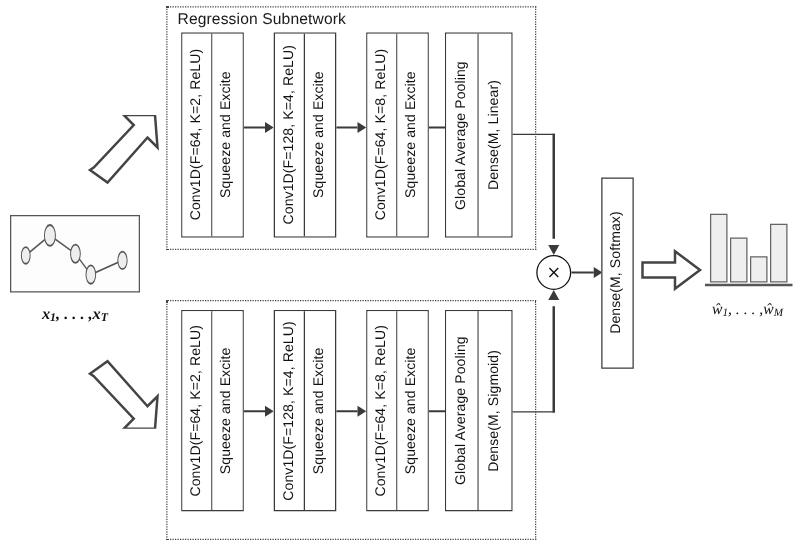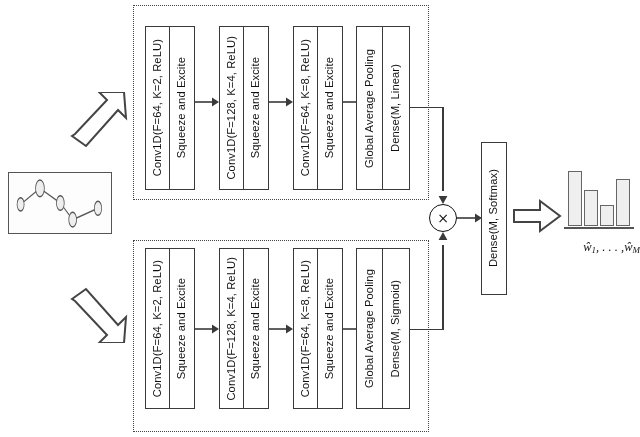--- a/index.html
+++ b/index.html
@@ -142,21 +142,21 @@
     position:absolute;
     bottom:0;
     background:#efefef;
     border:1.3px solid #666;
     box-sizing:border-box;
   }
   #output-label{
     position:absolute;
     left:556px; top:240px;
     width:84px;
-    text-align:right;
+    text-align:center;
     font-size:12.5px;
     font-family:"Liberation Serif", serif;
     font-style:italic;
     color:#111;
     white-space:nowrap;
   }
   #output-label .sub{ font-size:9px; vertical-align:-0.22em; }
 
   
   .hollow-arrow{ position:absolute; }
@@ -172,30 +172,34 @@
       <line x1="88" y1="23" x2="146" y2="45" stroke="#555" stroke-width="2.2"></line>
       <line x1="146" y1="45" x2="181" y2="70" stroke="#555" stroke-width="2.2"></line>
       <line x1="181" y1="70" x2="253" y2="53" stroke="#555" stroke-width="2.2"></line>
       <circle cx="33" cy="47" r="10" fill="#eee" stroke="#555" stroke-width="2.2"></circle>
       <circle cx="88" cy="23" r="12.5" fill="#eee" stroke="#555" stroke-width="2.2"></circle>
       <circle cx="146" cy="45" r="11" fill="#eee" stroke="#555" stroke-width="2.2"></circle>
       <circle cx="181" cy="70" r="11" fill="#eee" stroke="#555" stroke-width="2.2"></circle>
       <circle cx="253" cy="53" r="10.5" fill="#eee" stroke="#555" stroke-width="2.2"></circle>
     </svg>
   </div>
+  <div id="input-label">
+    <span>x<span class="sub">1</span></span><span>, . . . ,</span><span>x<span class="sub">T</span></span>
+  </div>
 
   <svg class="hollow-arrow" style="left:68px; top:92px;" width="62" height="58" viewBox="0 0 62 58">
     <polygon points="6,48 20,58 52,22 60,30 58,4 33,4 41,12 9,46" fill="#ffffff" stroke="#444" stroke-width="2" transform="translate(-2,-4)"></polygon>
   </svg>
 
   <svg class="hollow-arrow" style="left:68px; top:285px;" width="62" height="58" viewBox="0 0 62 58">
     <polygon points="6,10 20,0 52,36 60,28 58,54 33,54 41,46 9,12" fill="#ffffff" stroke="#444" stroke-width="2" transform="translate(-2,4)"></polygon>
   </svg>
 
   <div class="subnet" id="subnet-regression"></div>
+  <div class="subnet-title" id="title-regression">Regression Subnetwork</div>
 
   <div class="block-group" style="left:145px; top:26px; width:50px; height:164px;">
     <div class="cell" style="width:25px;">
       <span class="vtext">Conv1D(F=64, K=2, ReLU)</span>
     </div>
     <div class="cell" style="width:25px;">
       <span class="vtext">Squeeze and Excite</span>
     </div>
   </div>
   <svg class="conn" style="left:195px; top:95px;" width="24" height="14" viewBox="0 0 24 14">

